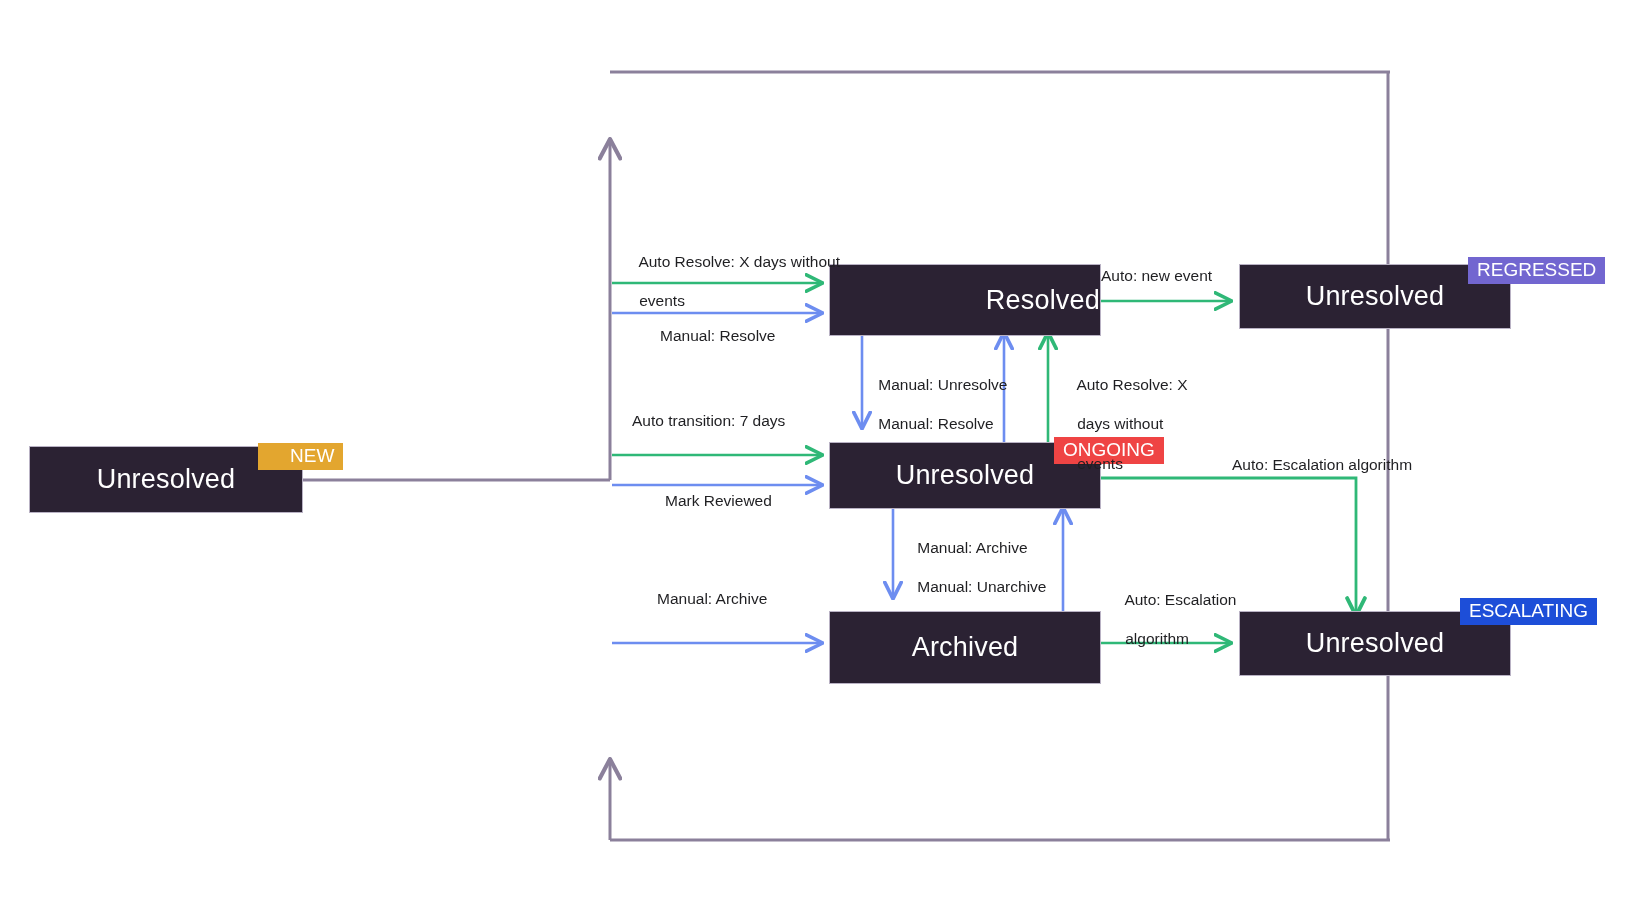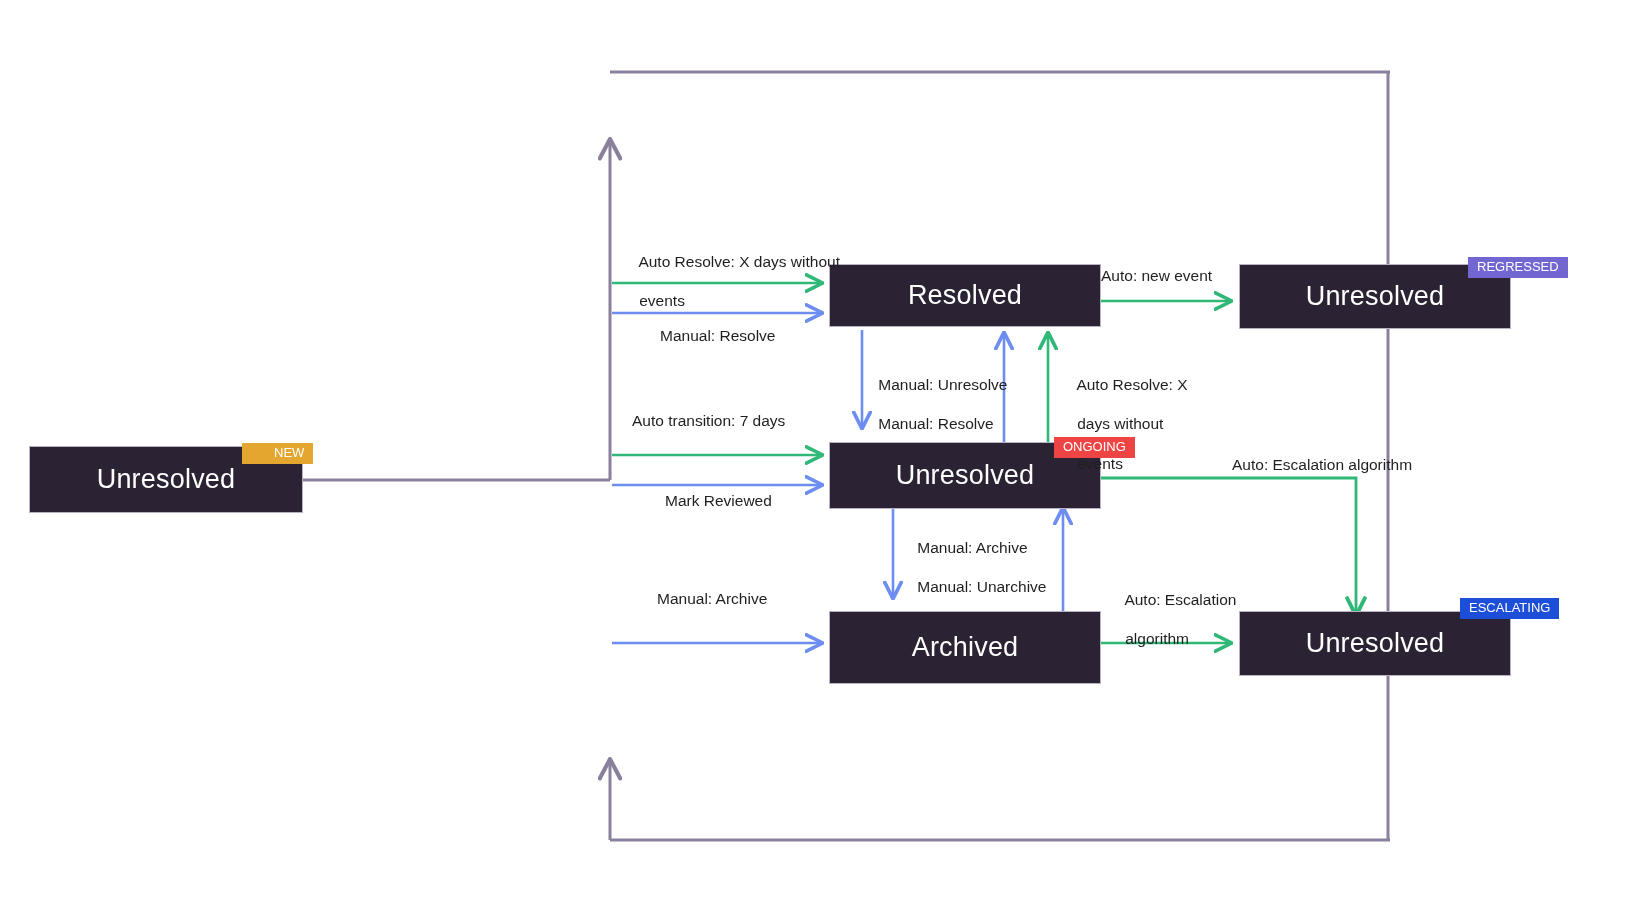--- a/index.html
+++ b/index.html
@@ -13,21 +13,21 @@
 
   .state-box{
     position:absolute;background:#2b2233;
     display:flex;align-items:center;justify-content:center;
     color:#ffffff;letter-spacing:.2px;
     box-shadow:0 0 0 1px #b9b2c4;
   }
   .state-box .state-label{font-size:27px;font-weight:400;color:#fff;white-space:nowrap;}
 
   .badge{
-    position:absolute;color:#fff;font-size:13px;
+    position:absolute;color:#fff;font-size:19px;
     padding:3px 9px 5px 9px;white-space:nowrap;line-height:1;
   }
   .badge-new{background:#e3a62f;}
   .badge-regressed{background:#7266d0;}
   .badge-ongoing{background:#ef4444;}
   .badge-escalating{background:#1d4ed8;}
 
   .edge-label{
     position:absolute;font-size:15.5px;color:#1f1f22;
     line-height:1.28;white-space:pre;
@@ -84,23 +84,23 @@
 
       <path d="M612,643 L822,643" stroke="#6d8df0" stroke-width="2.6" marker-end="url(#ah-blue)"></path>
 
       <path d="M1100,643 L1231,643" stroke="#2fb877" stroke-width="2.6" marker-end="url(#ah-green)"></path>
     </g>
   </svg>
 
   <div class="state-box" style="left:30px;top:447px;width:272px;height:65px;">
     <span class="state-label">Unresolved</span>
   </div>
-  <div class="badge badge-new" style="left:242px;top:443px;padding-left:32px;">NEW</div>
+  <div class="badge badge-new" style="left:258px;top:443px;padding-left:32px;">NEW</div>
 
-  <div class="state-box" style="left:830px;top:265px;width:270px;height:61px;">
+  <div class="state-box" style="left:830px;top:265px;width:270px;height:70px;justify-content:flex-end;">
     <span class="state-label">Resolved</span>
   </div>
 
   <div class="state-box" style="left:1240px;top:265px;width:270px;height:63px;">
     <span class="state-label">Unresolved</span>
   </div>
   <div class="badge badge-regressed" style="left:1468px;top:257px;">REGRESSED</div>
 
   <div class="state-box" style="left:830px;top:443px;width:270px;height:65px;">
     <span class="state-label">Unresolved</span>

